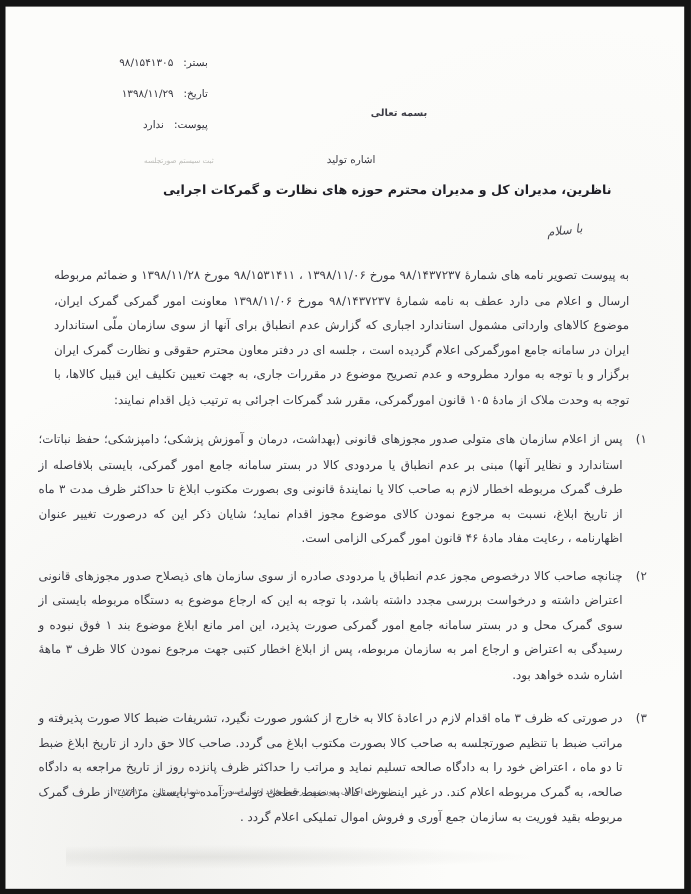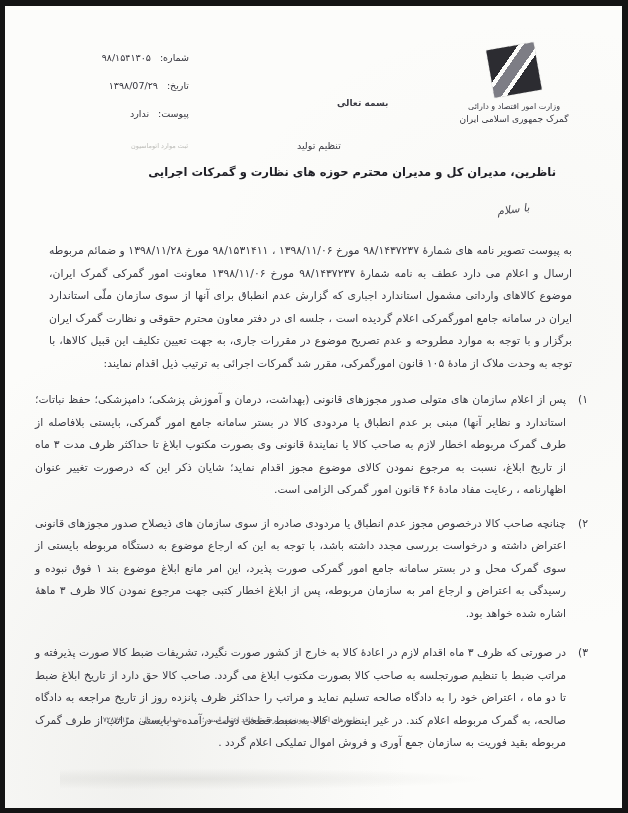--- a/index.html
+++ b/index.html
@@ -95,43 +95,38 @@
   }
 </style>
 </head>
 <body>
 
 <div class="scan-frame">
   <div class="page">
 
     <div class="meta">
       <div class="meta-row">
-        <span>شماره:</span>
+        <span>بستر:</span>
         <span class="val">۹۸/۱۵۴۱۳۰۵</span>
       </div>
       <div class="meta-row">
         <span>تاریخ:</span>
-        <span class="val">۱۳۹۸/07/۲۹</span>
+        <span class="val">۱۳۹۸/۱۱/۲۹</span>
       </div>
       <div class="meta-row">
         <span>پیوست:</span>
         <span class="val">ندارد</span>
       </div>
     </div>
-    <div class="automation-note">ثبت موارد اتوماسیون</div>
+    <div class="automation-note">ثبت سیستم صورتجلسه</div>
 
     <div class="besmeh">بسمه تعالی</div>
 
-    <div class="org-block">
-      <div class="logo"></div>
-      <div class="ministry-line">وزارت امور اقتصاد و دارائی</div>
-      <div class="customs-line">گمرک جمهوری اسلامی ایران</div>
-    </div>
 
-    <div class="slogan">تنظیم تولید</div>
+    <div class="slogan">اشاره تولید</div>
 
     <div class="doc-title">ناظرین، مدیران کل و مدیران محترم حوزه های نظارت و گمرکات اجرایی</div>
 
     <div class="greeting">با سلام</div>
 
     <div class="body-text">
       <p class="intro">به پیوست تصویر نامه های شمارۀ ۹۸/۱۴۳۷۲۳۷ مورخ ۱۳۹۸/۱۱/۰۶ ، ۹۸/۱۵۳۱۴۱۱ مورخ ۱۳۹۸/۱۱/۲۸ و ضمائم مربوطه ارسال و اعلام می دارد عطف به نامه شمارۀ ۹۸/۱۴۳۷۲۳۷ مورخ ۱۳۹۸/۱۱/۰۶ معاونت امور گمرکی گمرک ایران، موضوع کالاهای وارداتی مشمول استاندارد اجباری که گزارش عدم انطباق برای آنها از سوی سازمان ملّی استاندارد ایران در سامانه جامع امورگمرکی اعلام گردیده است ، جلسه ای در دفتر معاون محترم حقوقی و نظارت گمرک ایران برگزار و با توجه به موارد مطروحه و عدم تصریح موضوع در مقررات جاری، به جهت تعیین تکلیف این قبیل کالاها، با توجه به وحدت ملاک از مادۀ ۱۰۵ قانون امورگمرکی، مقرر شد گمرکات اجرائی به ترتیب ذیل اقدام نمایند:</p>
 
       <div class="item">
         <span class="item-num">۱)</span>

